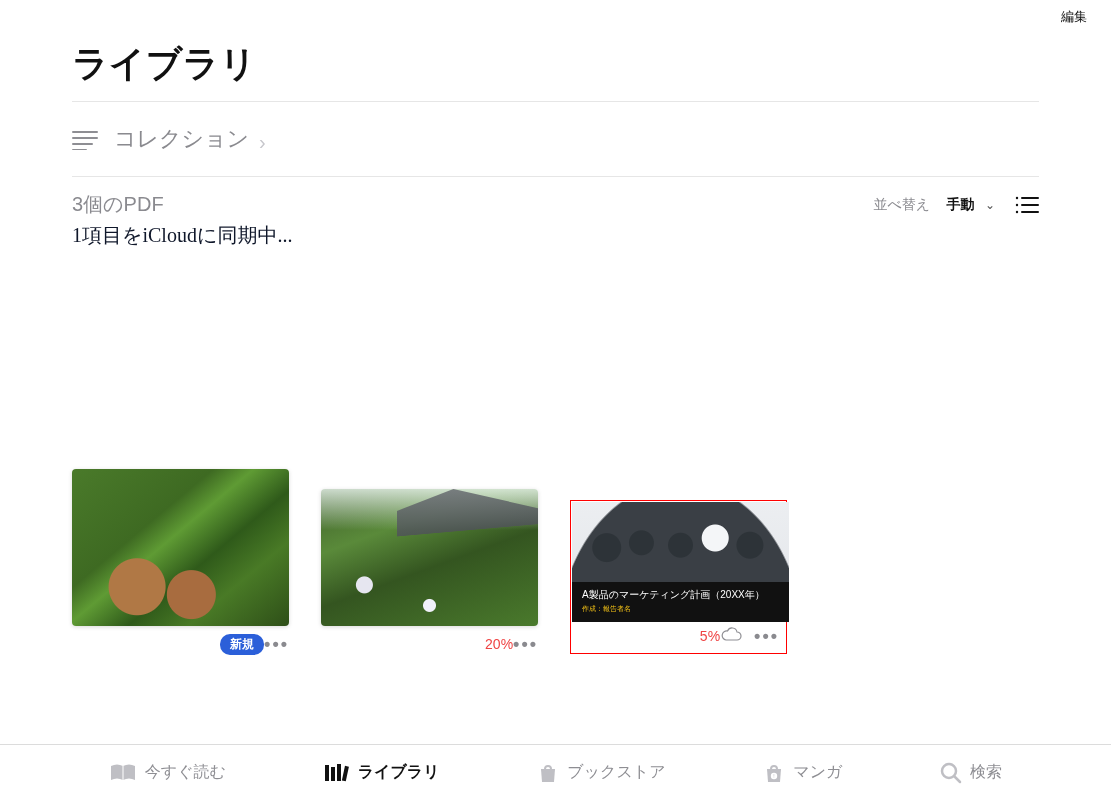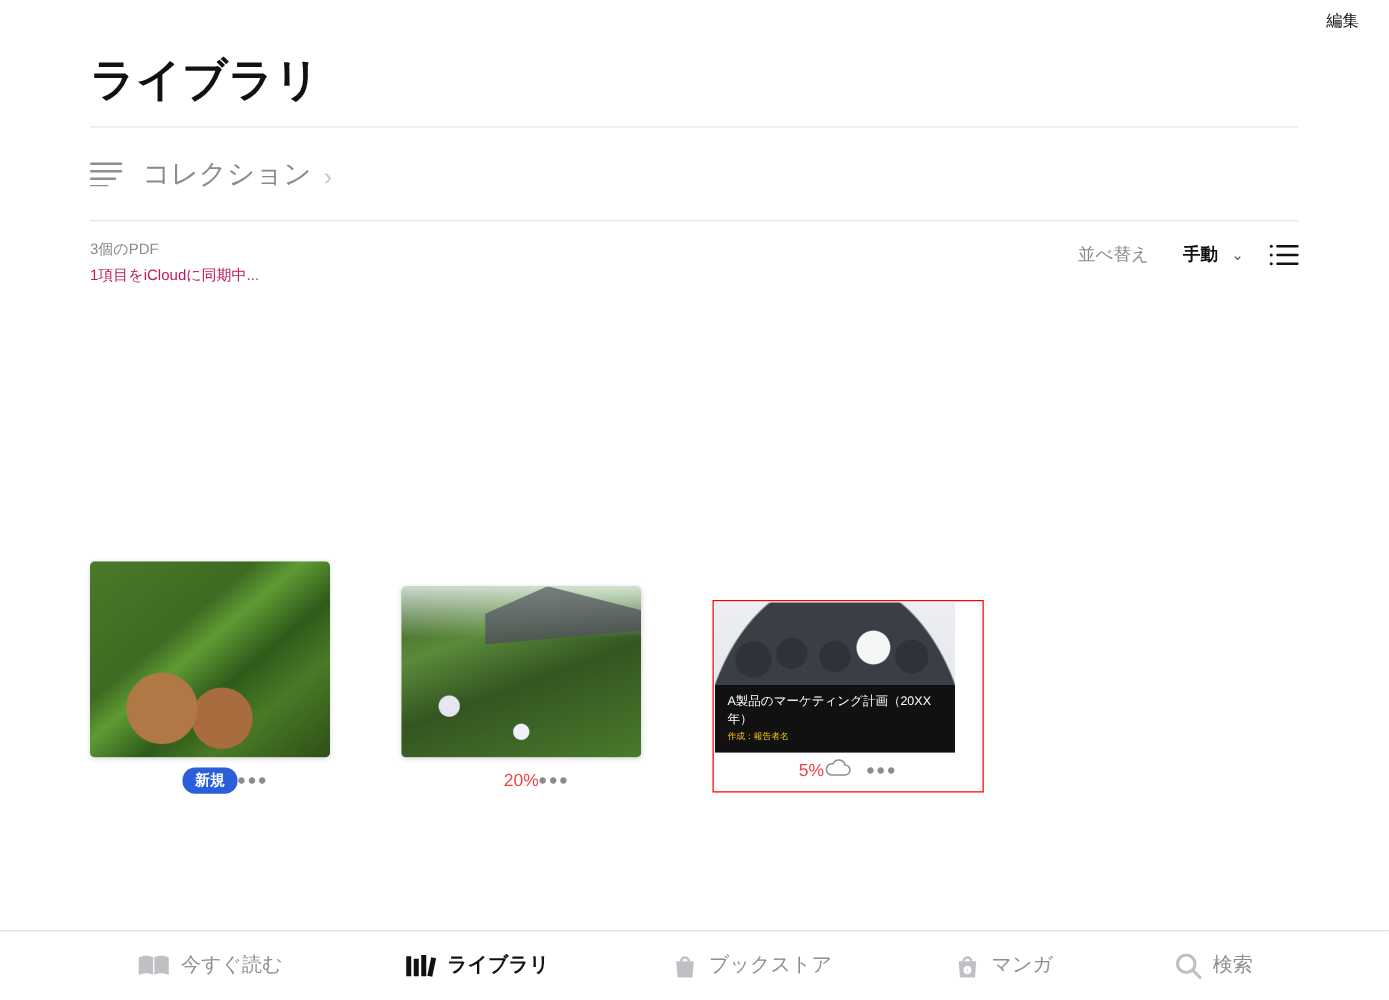--- a/index.html
+++ b/index.html
@@ -45,56 +45,56 @@
     color: #c7c7cc;
     font-size: 20px;
     margin-left: -6px;
   }
   .meta-row {
     display: flex;
     justify-content: space-between;
     align-items: flex-start;
     padding: 8px 0 20px 0;
   }
-  .meta-left { font-size: 12px; }
+  .meta-left { font-size: 20px; }
   .meta-count { color: #8a8a8f; margin-bottom: 4px; }
-  .meta-sync { color: #be185d; }
+  .meta-sync { color: #0f172a; font-family: Liberation Serif, serif; }
   .meta-right { display: flex; align-items: center; gap: 20px; margin-top:4px;}
   .sort-label { font-size: 14px; color: #8a8a8f; font-family: Liberation Serif, serif; }
-  .sort-value { font-size: 14px; font-weight: 600; margin-left: 23px; }
+  .sort-value { font-size: 14px; font-weight: 600; margin-left: 12px; }
   .chev-down { font-size: 12px; color:#555; margin-left:6px; }
   .list-icon svg { display:block; }
 
   .grid {
     display: flex;
     gap: 32px;
     align-items: flex-end;
     margin-top: 200px;
   }
   .card { width: 217px; }
   .thumb {
-    width: 192px;
+    width: 217px;
     height: 157px;
     border-radius: 4px;
     box-shadow: 0 1px 4px rgba(0,0,0,0.15);
     position: relative;
     overflow: hidden;
     background: #888;
   }
   .card2 .thumb { height: 137px; margin-top:20px; }
   .card3 {
     width: 217px;
     border: 1px solid #f00;
     padding: 1px;
   }
   .card3 .thumb { height: 120px; box-shadow:none; border-radius:0; }
   .card-footer {
     display: flex;
     align-items: center;
-    justify-content: center;
+    justify-content: flex-end;
     margin-top: 8px;
     height: 20px;
   }
   .badge {
     background: #2b5fd9;
     color: #fff;
     font-size: 12px;
     padding: 2px 10px;
     border-radius: 10px;
     font-weight: 600;

